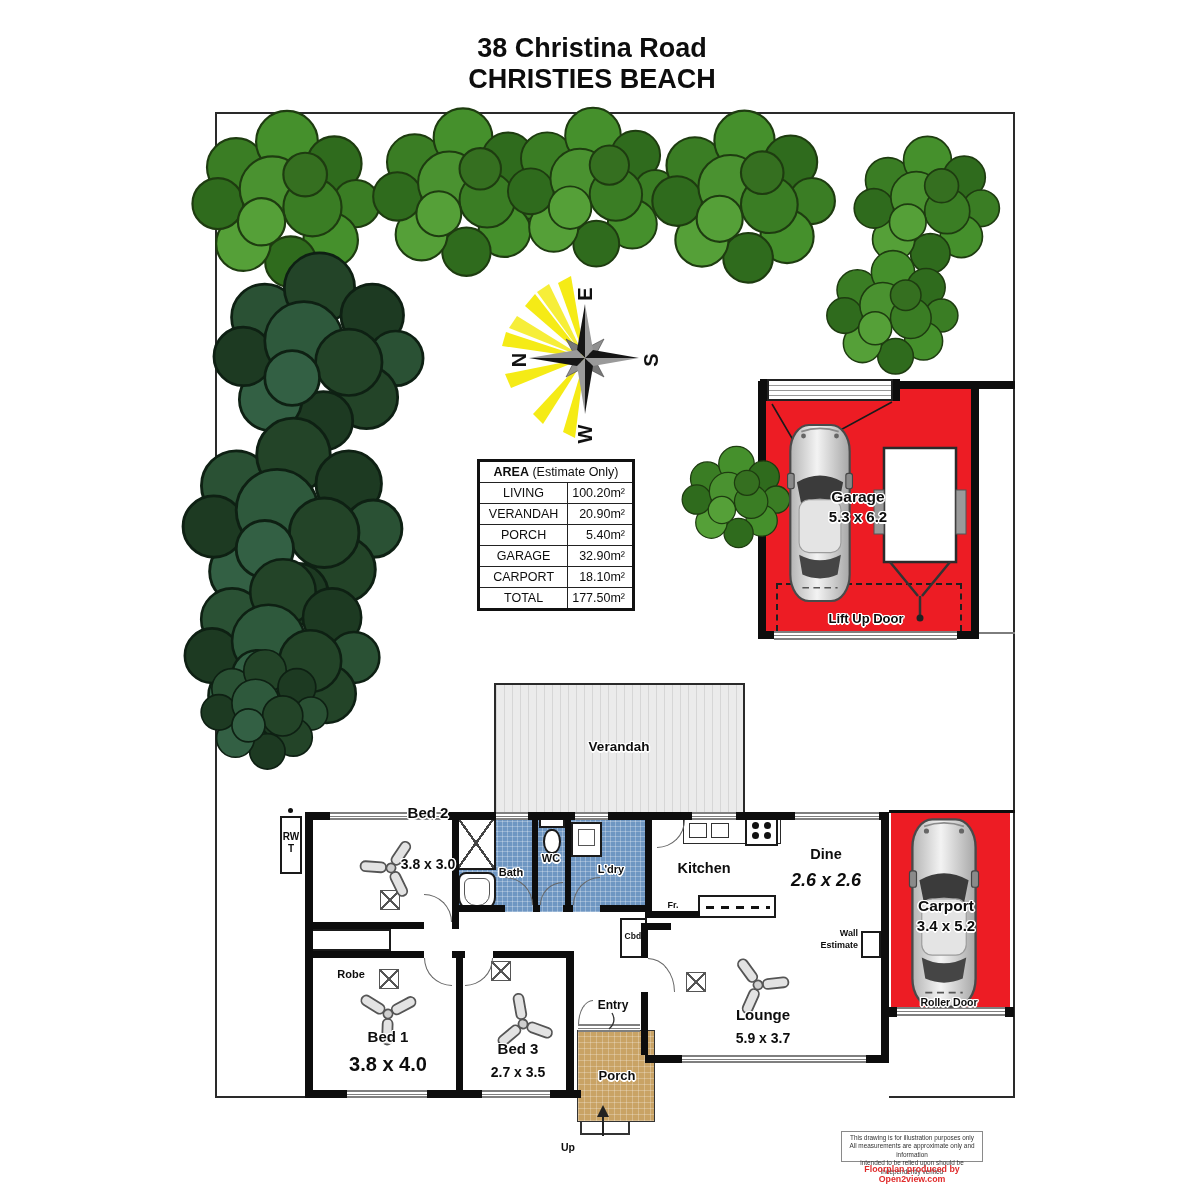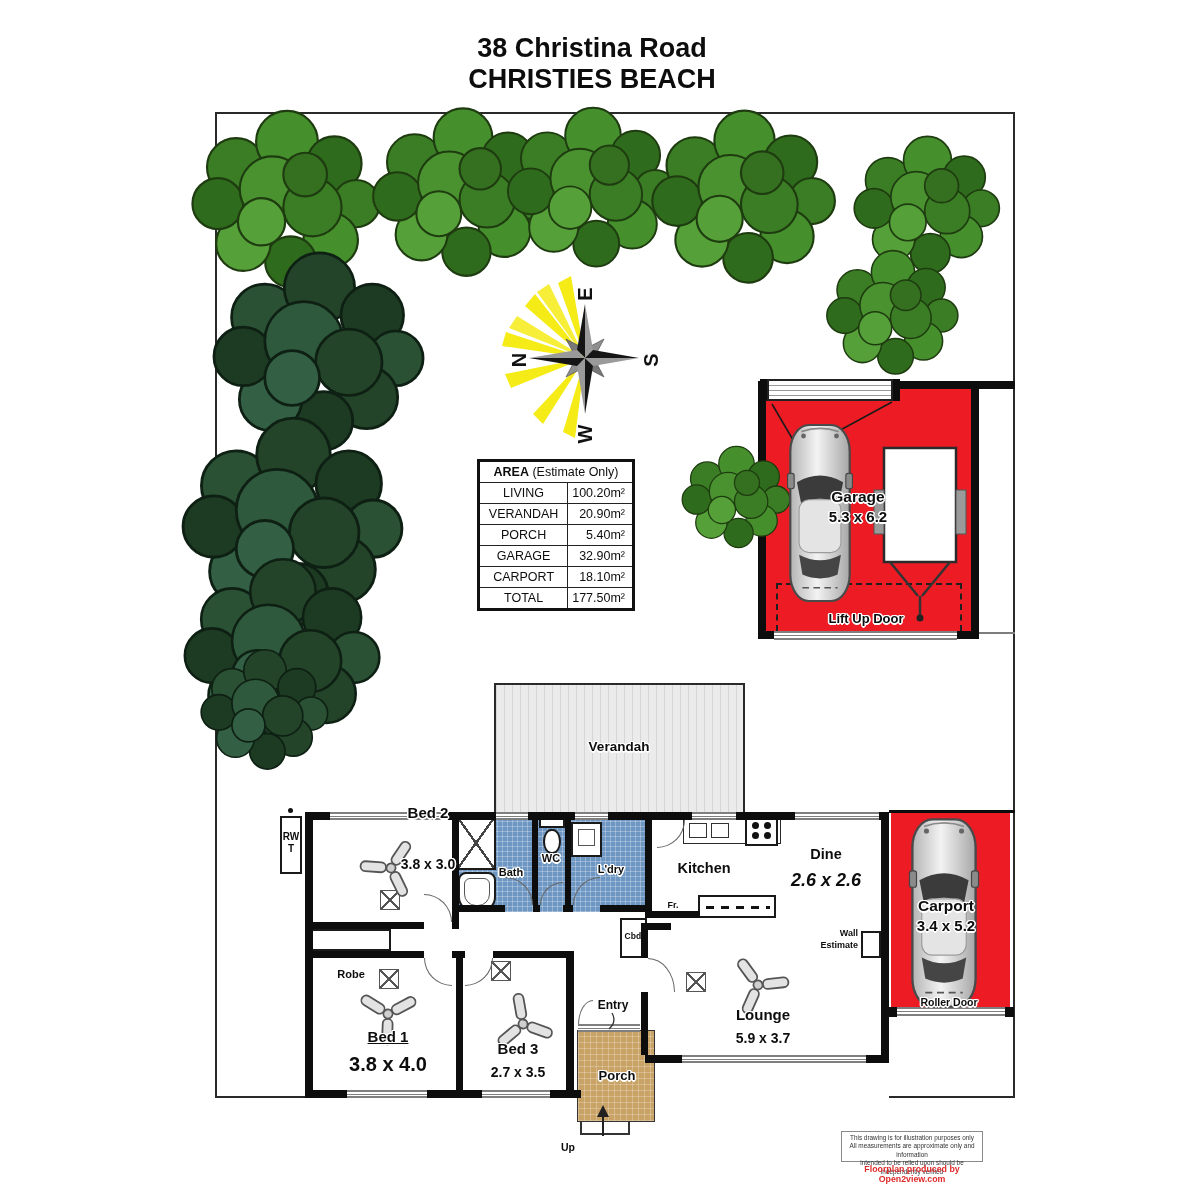--- a/index.html
+++ b/index.html
@@ -349,21 +349,21 @@
   <div class="lbl halo" style="left:428px;top:804px;font-size:15px;">Bed 2</div>
   <div class="lbl halo" style="left:428px;top:856px;font-size:14px;">3.8 x 3.0</div>
   <div class="lbl halo" style="left:511px;top:866px;font-size:11px;">Bath</div>
   <div class="lbl halo" style="left:551px;top:852px;font-size:11px;">WC</div>
   <div class="lbl halo" style="left:611px;top:863px;font-size:11px;border-radius:6px;">L'dry</div>
   <div class="lbl halo" style="left:704px;top:859px;font-size:14.5px;">Kitchen</div>
   <div class="lbl halo" style="left:826px;top:845px;font-size:14.5px;">Dine</div>
   <div class="lbl halo" style="left:826px;top:869px;font-size:18px;font-style:italic;">2.6 x 2.6</div>
   <div class="lbl" style="left:351px;top:968px;font-size:11px;">Robe</div>
   <div class="lbl" style="left:634px;top:931px;font-size:8.5px;">Cbd.</div>
-  <div class="lbl halo" style="left:388px;top:1028px;font-size:15px;text-decoration:underline;">Bed 1</div>
+  <div class="lbl halo" style="left:388px;top:1028px;font-size:15px;">Bed 1</div>
   <div class="lbl halo" style="left:388px;top:1052px;font-size:20px;">3.8 x 4.0</div>
   <div class="lbl halo" style="left:518px;top:1040px;font-size:15px;">Bed 3</div>
   <div class="lbl halo" style="left:518px;top:1064px;font-size:14px;">2.7 x 3.5</div>
   <div class="lbl halo" style="left:763px;top:1006px;font-size:15px;">Lounge</div>
   <div class="lbl halo" style="left:763px;top:1030px;font-size:14px;">5.9 x 3.7</div>
   <div class="lbl halo" style="left:613px;top:998px;font-size:12px;">Entry</div>
   <div class="lbl halo" style="left:617px;top:1068px;font-size:13px;">Porch</div>
   <div class="lbl halo" style="left:866px;top:611px;font-size:13px;">Lift Up Door</div>
   <div class="lbl halo" style="left:949px;top:996px;font-size:10.5px;">Roller Door</div>
   <div class="abs" style="left:802px;top:928px;width:56px;text-align:right;font-weight:bold;font-size:9px;line-height:11.5px;z-index:30;">

